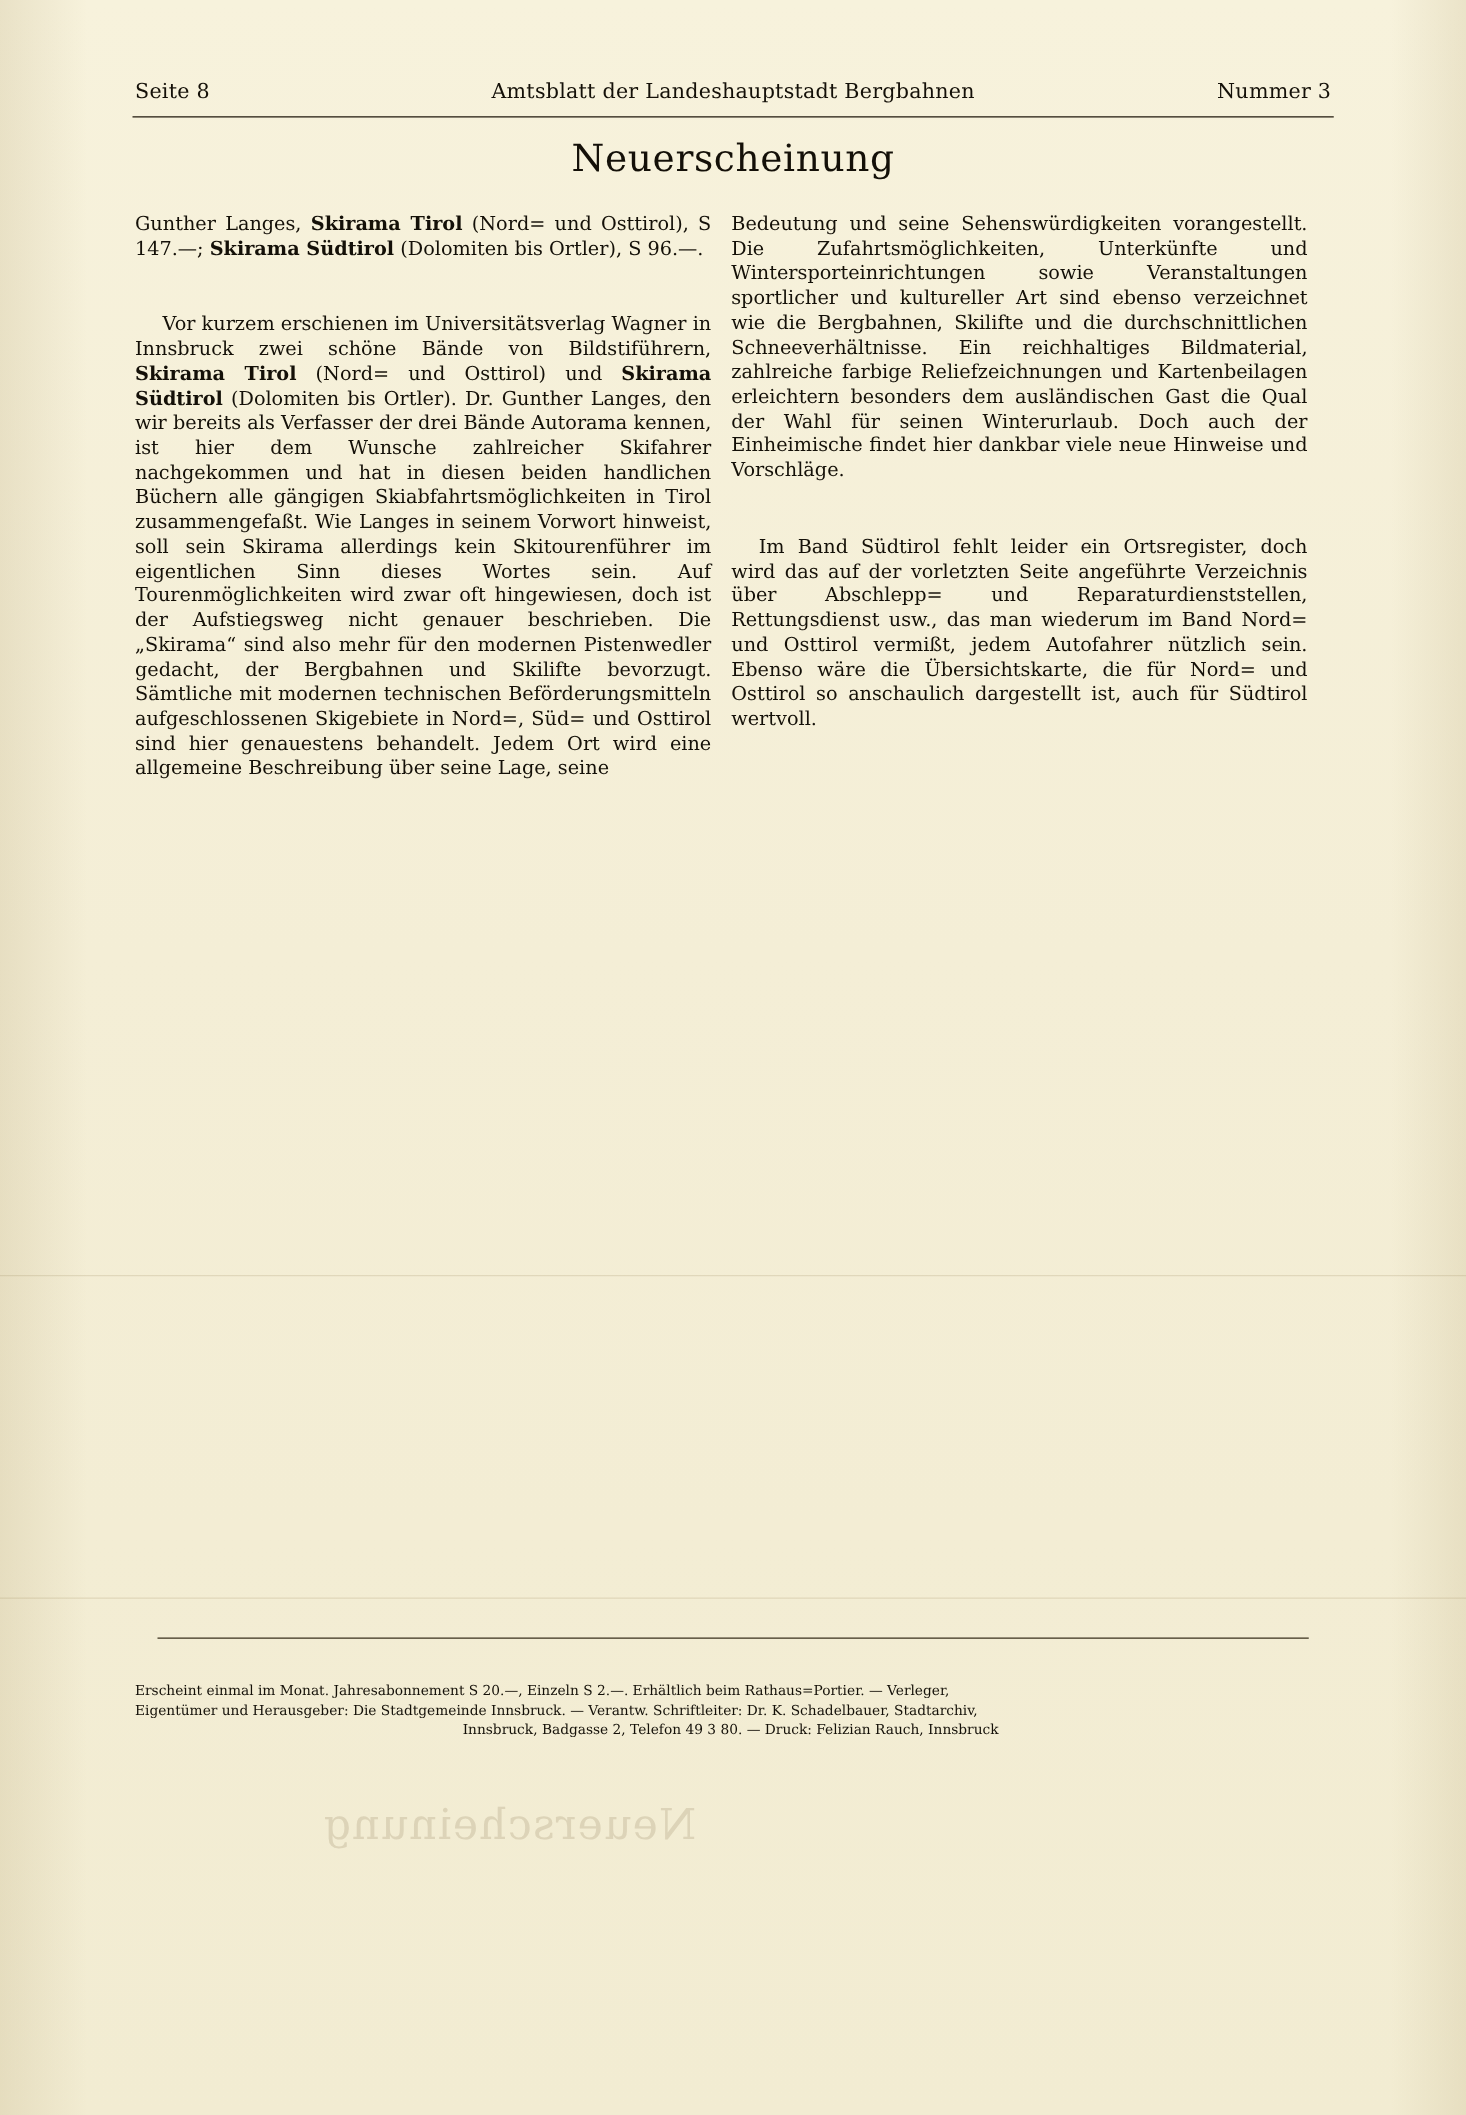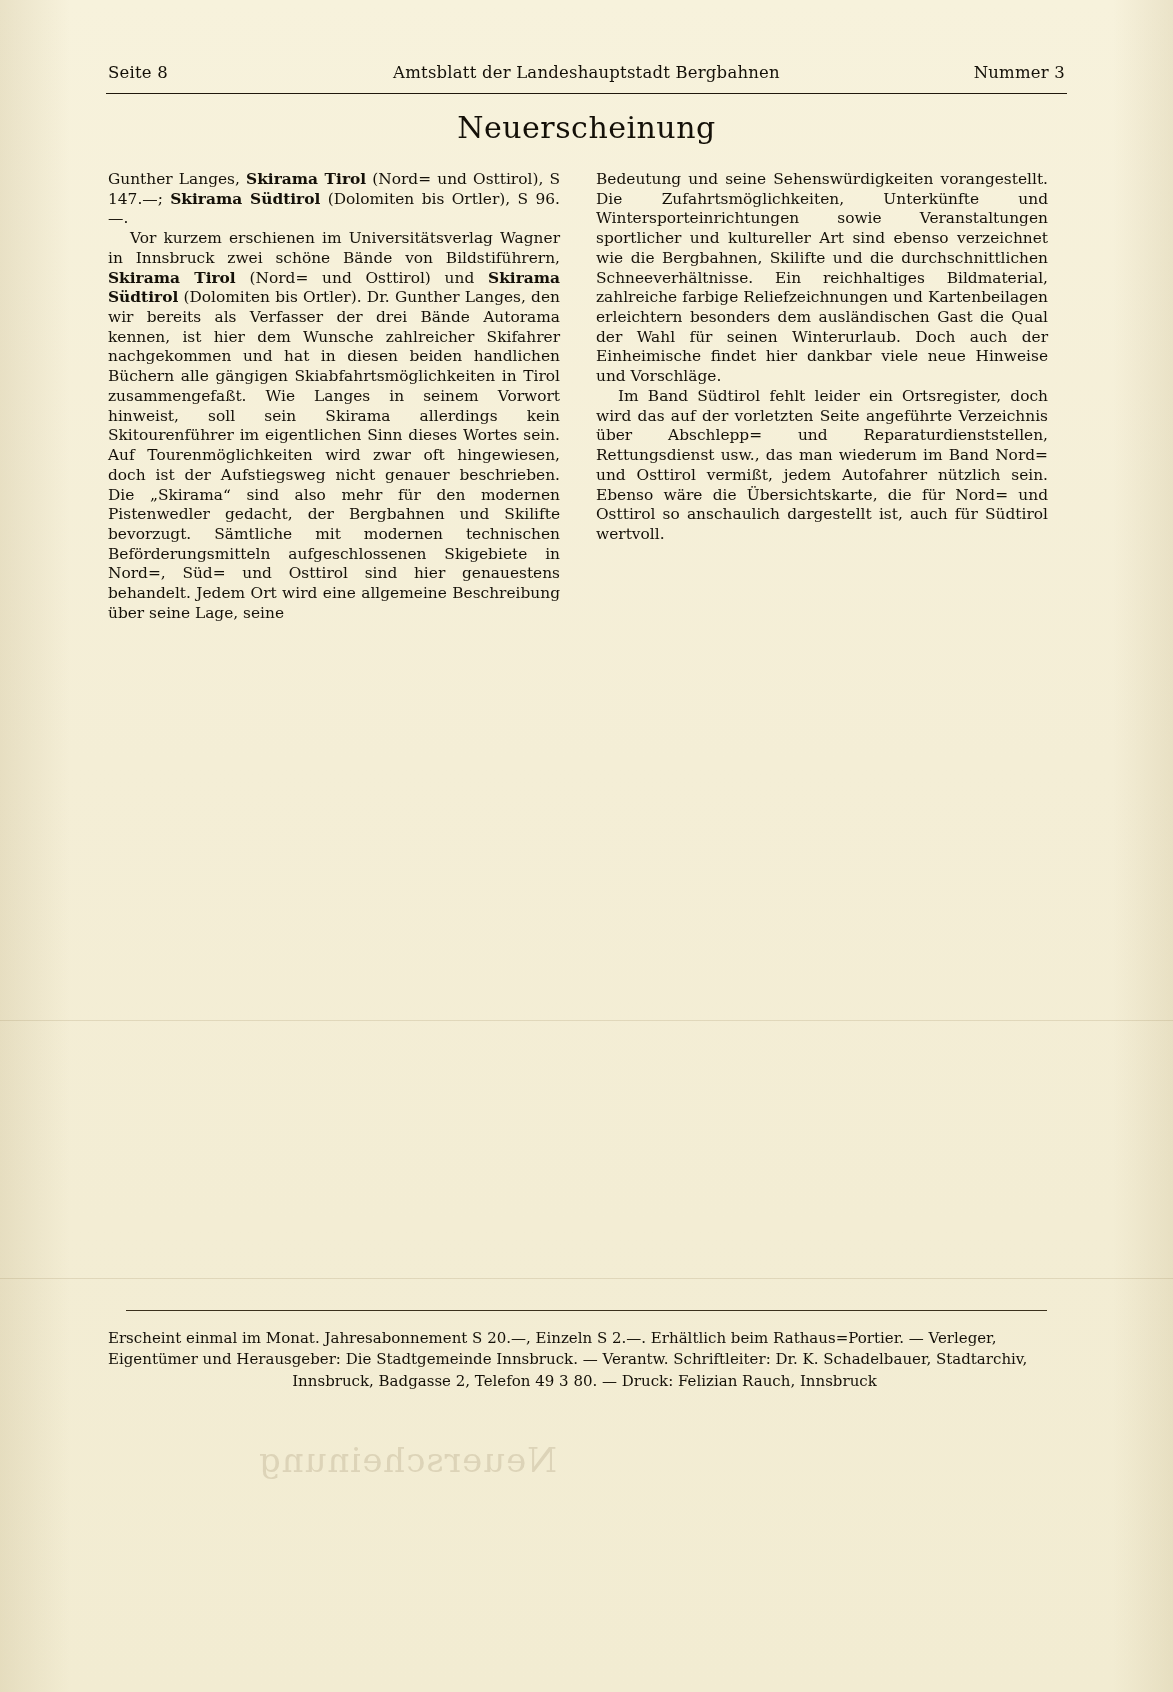--- a/index.html
+++ b/index.html
@@ -83,51 +83,51 @@
     letter-spacing: 0.5px;
   }
 
   
   .columns {
     position: absolute;
     top: 170px;
     left: 0;
     right: 17px;
     display: flex;
-    gap: 36px;
+    gap: 16px;
   }
   .col {
     width: 461px;
     font-size: 15.4px;
     line-height: 1.28;
     text-align: justify;
     hyphens: none;
   }
   .col p {
     margin: 0;
   }
-  .col p.indent { text-indent: 22px; }
+  .col p.indent { text-indent: 22px; margin-top: 41px; }
   .col p + p { margin-top: 0; }
 
   b.bold { font-weight: 700; }
 
   
   .rule-foot {
     position: absolute;
     bottom: 381px;
     left: 18px;
     right: 18px;
     border-top: 1.1px solid #3a301c;
   }
   .colophon {
     position: absolute;
     bottom: 300px;
     left: 0;
     right: 4px;
-    font-size: 15px;
+    font-size: 11px;
     line-height: 1.42;
     text-align: center;
   }
   .colophon .l1 { text-align: left; }
   .colophon .l2 { text-align: left; }
   .colophon .l3 { text-align: center; }
 
   
   .bleed {
     position: absolute;

